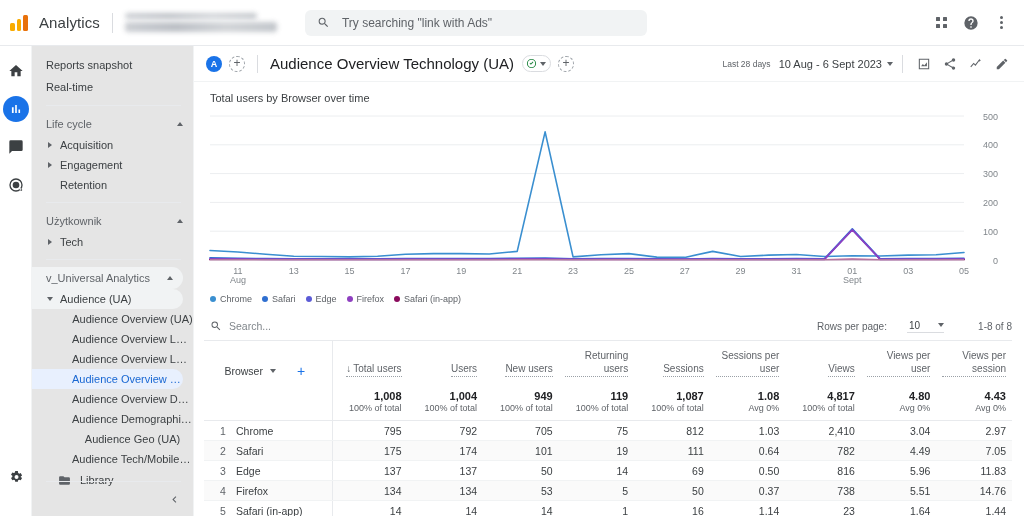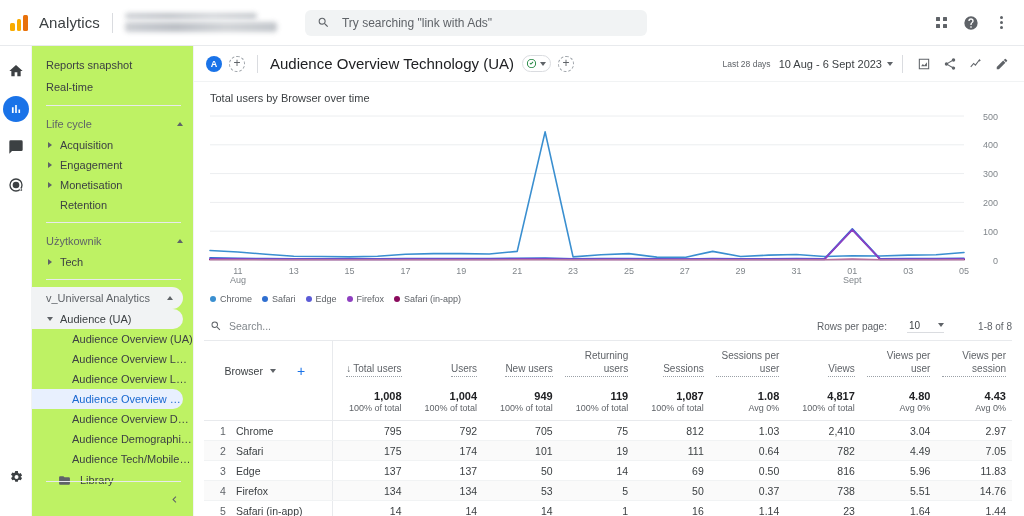--- a/index.html
+++ b/index.html
@@ -68,21 +68,21 @@
     display: flex; flex-direction: column; align-items: center;
     padding-top: 12px; position: relative;
   }
   .rail-ic { width: 26px; height: 26px; margin-bottom: 12px; display: flex; align-items: center; justify-content: center; border-radius: 50%; cursor: pointer; }
   .rail-ic.sel { background: #1a73e8; }
   .rail-gear { position: absolute; bottom: 14px; left: 50%; transform: translateX(-50%); }
 
   
   .nav {
     width: 162px; min-width: 162px;
-    background: #bef264; border-right: 1px solid #f1f3f4;
+    background: #e5e5e5; border-right: 1px solid #f1f3f4;
     padding-top: 8px; position: relative;
     overflow: hidden;
   }
   .nav-item {
     height: 20px; display: flex; align-items: center;
     font-size: 11px; color: #3c4043;
     padding-left: 14px; cursor: pointer; white-space: nowrap;
   }
   .nav-top { height: 22px; }
   .nav-sep { height: 1px; background: #e8eaed; margin: 7px 12px 7px 14px; }
@@ -314,24 +314,20 @@
       </div>
       <div class="nav-sub">
           <span class="tri"></span>
           <span>Acquisition</span>
         </div>
       <div class="nav-sub">
           <span class="tri"></span>
           <span>Engagement</span>
         </div>
       <div class="nav-sub">
-          <span class="tri"></span>
-          <span>Monetisation</span>
-        </div>
-      <div class="nav-sub">
           <span>Retention</span>
         </div>
       <div class="nav-sep"></div>
 
       <div class="nav-group">
         <span class="gl">Użytkownik</span>
         <span class="caret-up"></span>
       </div>
       <div class="nav-sub">
           <span class="tri"></span>
@@ -358,20 +354,23 @@
           <span>Audience Overview Locati…</span>
         </div>
       <div class="nav-leaf pill-sel">
           <span>Audience Overview Techn…</span>
         </div>
       <div class="nav-leaf">
           <span>Audience Overview Device…</span>
         </div>
       <div class="nav-leaf">
           <span>Audience Demographics (…</span>
+        </div>
+      <div class="nav-leaf">
+          <span>Audience Geo (UA)</span>
         </div>
       <div class="nav-leaf">
           <span>Audience Tech/Mobile (UA)</span>
         </div>
 
       <div class="nav-lib">
         <svg width="13" height="13" viewBox="0 0 24 24">
             <path fill="#5f6368" d="M10 4H4a2 2 0 00-2 2v12a2 2 0 002 2h16a2 2 0 002-2V8a2 2 0 00-2-2h-8l-2-2z"></path>
           </svg>
         <span>Library</span>

